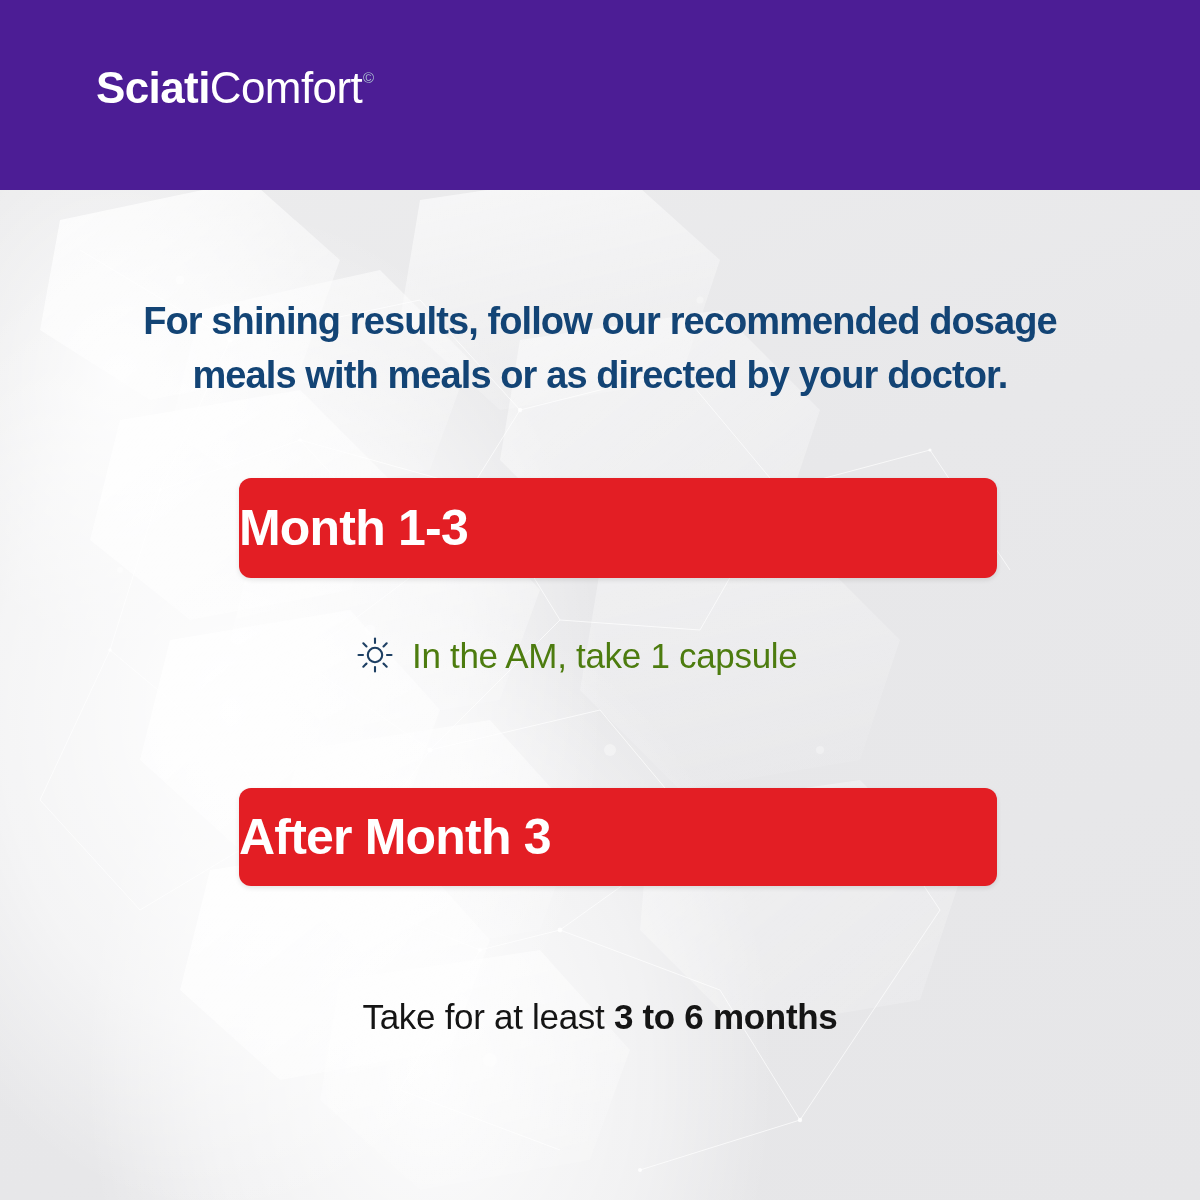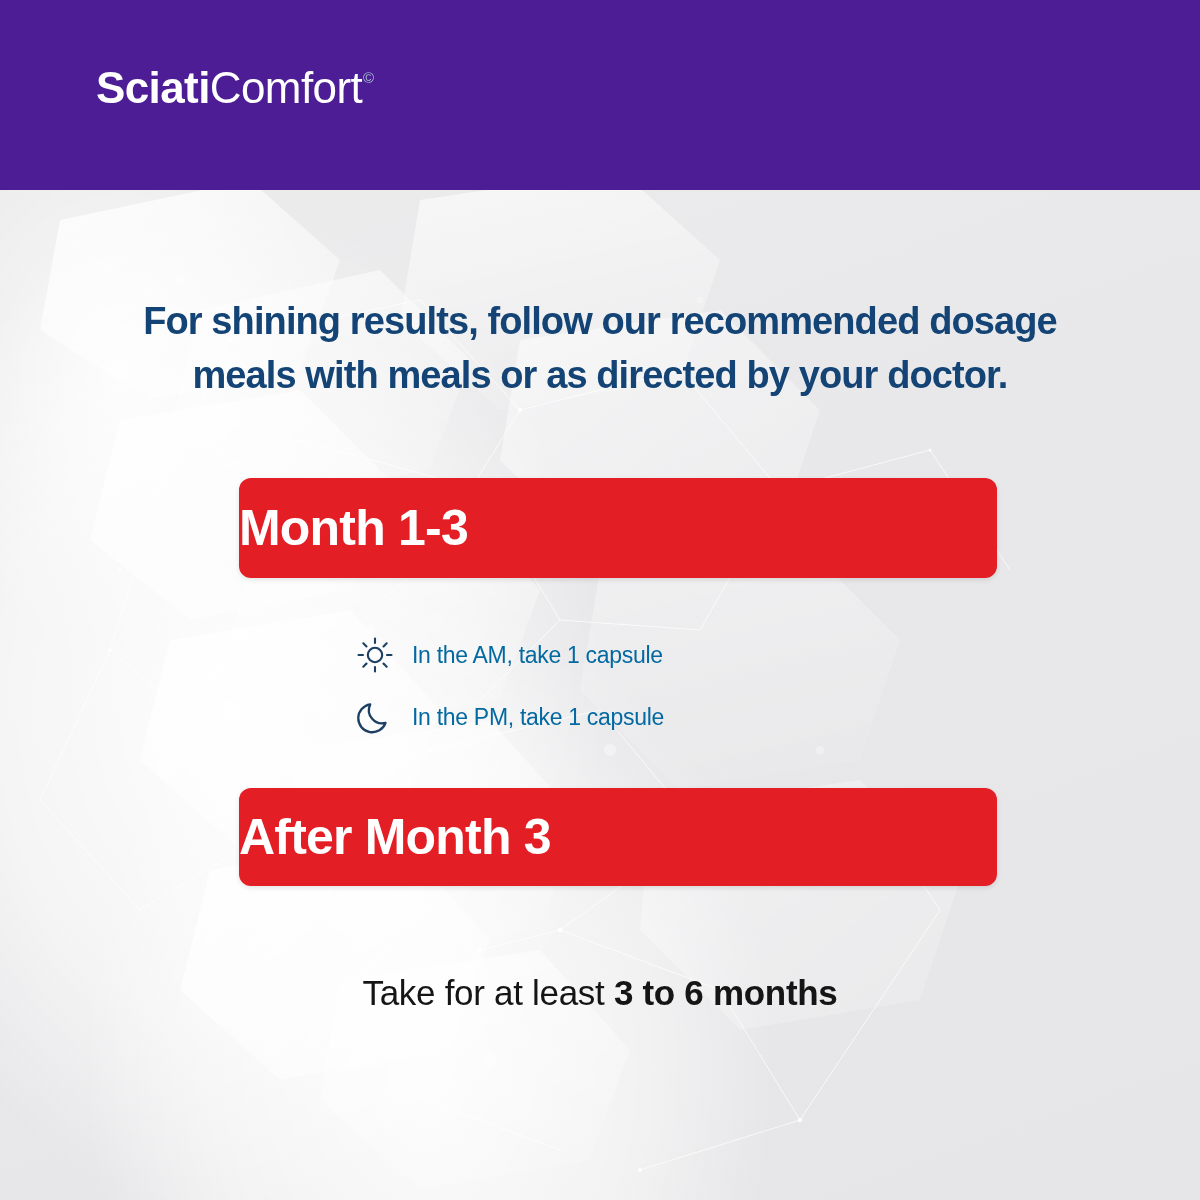--- a/index.html
+++ b/index.html
@@ -151,31 +151,31 @@
     flex: 0 0 46px;
     display: flex;
     align-items: center;
     justify-content: center;
     margin-right: 14px;
   }
   .dose-icon svg {
     display: block;
   }
   .dose-text {
-    font-size: 23px;
+    font-size: 35px;
     font-weight: 400;
-    color: #0369a1;
+    color: #4d7c0f;
     letter-spacing: -0.3px;
     line-height: 1;
     white-space: nowrap;
   }
 
   .footnote {
     position: absolute;
-    top: 966px;
+    top: 990px;
     left: 60px;
     width: 1080px;
     text-align: center;
     color: #151515;
     font-size: 35px;
     font-weight: 400;
     line-height: 1.52;
     letter-spacing: -0.3px;
   }
   .footnote .ln {
@@ -291,28 +291,20 @@
             <line x1="32" y1="20" x2="36.5" y2="20"></line>
             <line x1="8.3" y1="8.3" x2="11.5" y2="11.5"></line>
             <line x1="28.5" y1="28.5" x2="31.7" y2="31.7"></line>
             <line x1="8.3" y1="31.7" x2="11.5" y2="28.5"></line>
             <line x1="28.5" y1="11.5" x2="31.7" y2="8.3"></line>
           </svg>
         </span>
         <span class="dose-text">In the AM, take 1 capsule</span>
       </div>
 
-      <div class="dose-row">
-        <span class="dose-icon">
-          <svg width="40" height="40" viewBox="0 0 40 40" fill="none" stroke="#1d3f63" stroke-width="2.3" stroke-linecap="round" stroke-linejoin="round">
-            <path d="M30.5 25.8A13.2 13.2 0 0 1 15.2 7.4a14 14 0 1 0 15.3 18.4z"></path>
-          </svg>
-        </span>
-        <span class="dose-text">In the PM, take 1 capsule</span>
-      </div>
 
     </div>
 
     <div class="banner" id="banner-2">
       <span class="banner-label">After Month 3</span>
     </div>
 
     <div class="footnote">
       <span class="ln"><span>Take for at least </span><b>3 to 6 months</b></span>
     </div>

